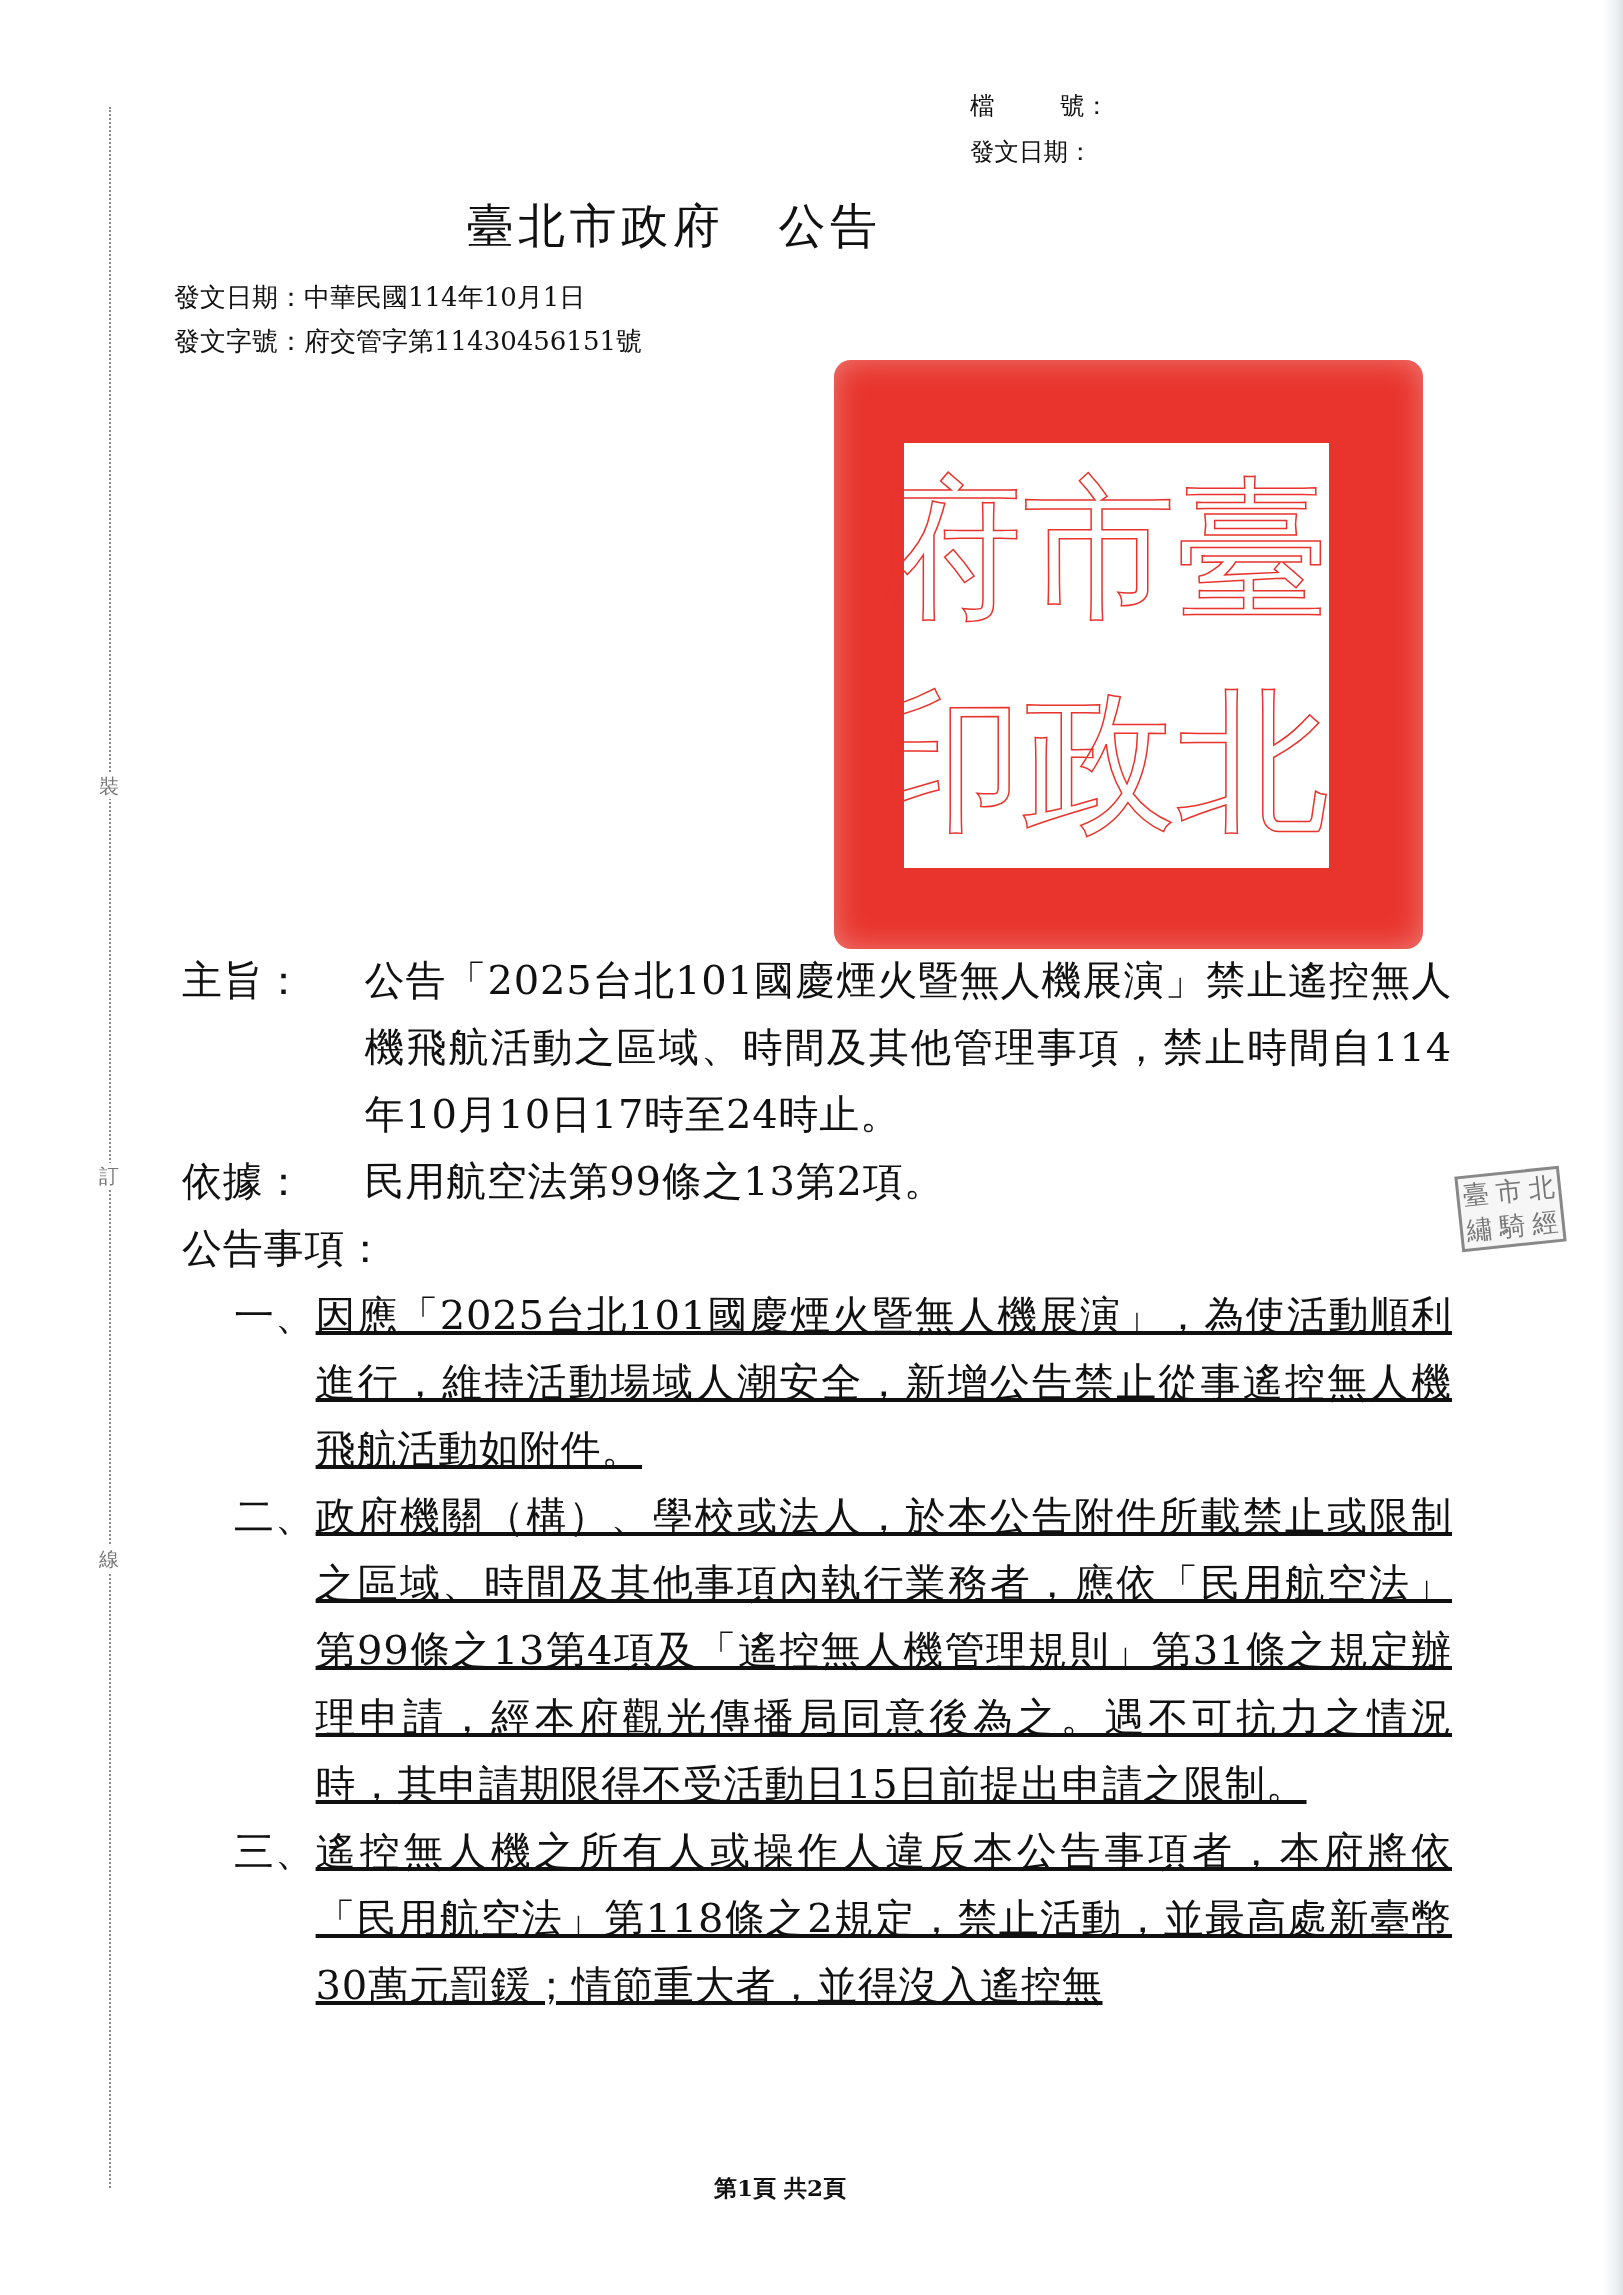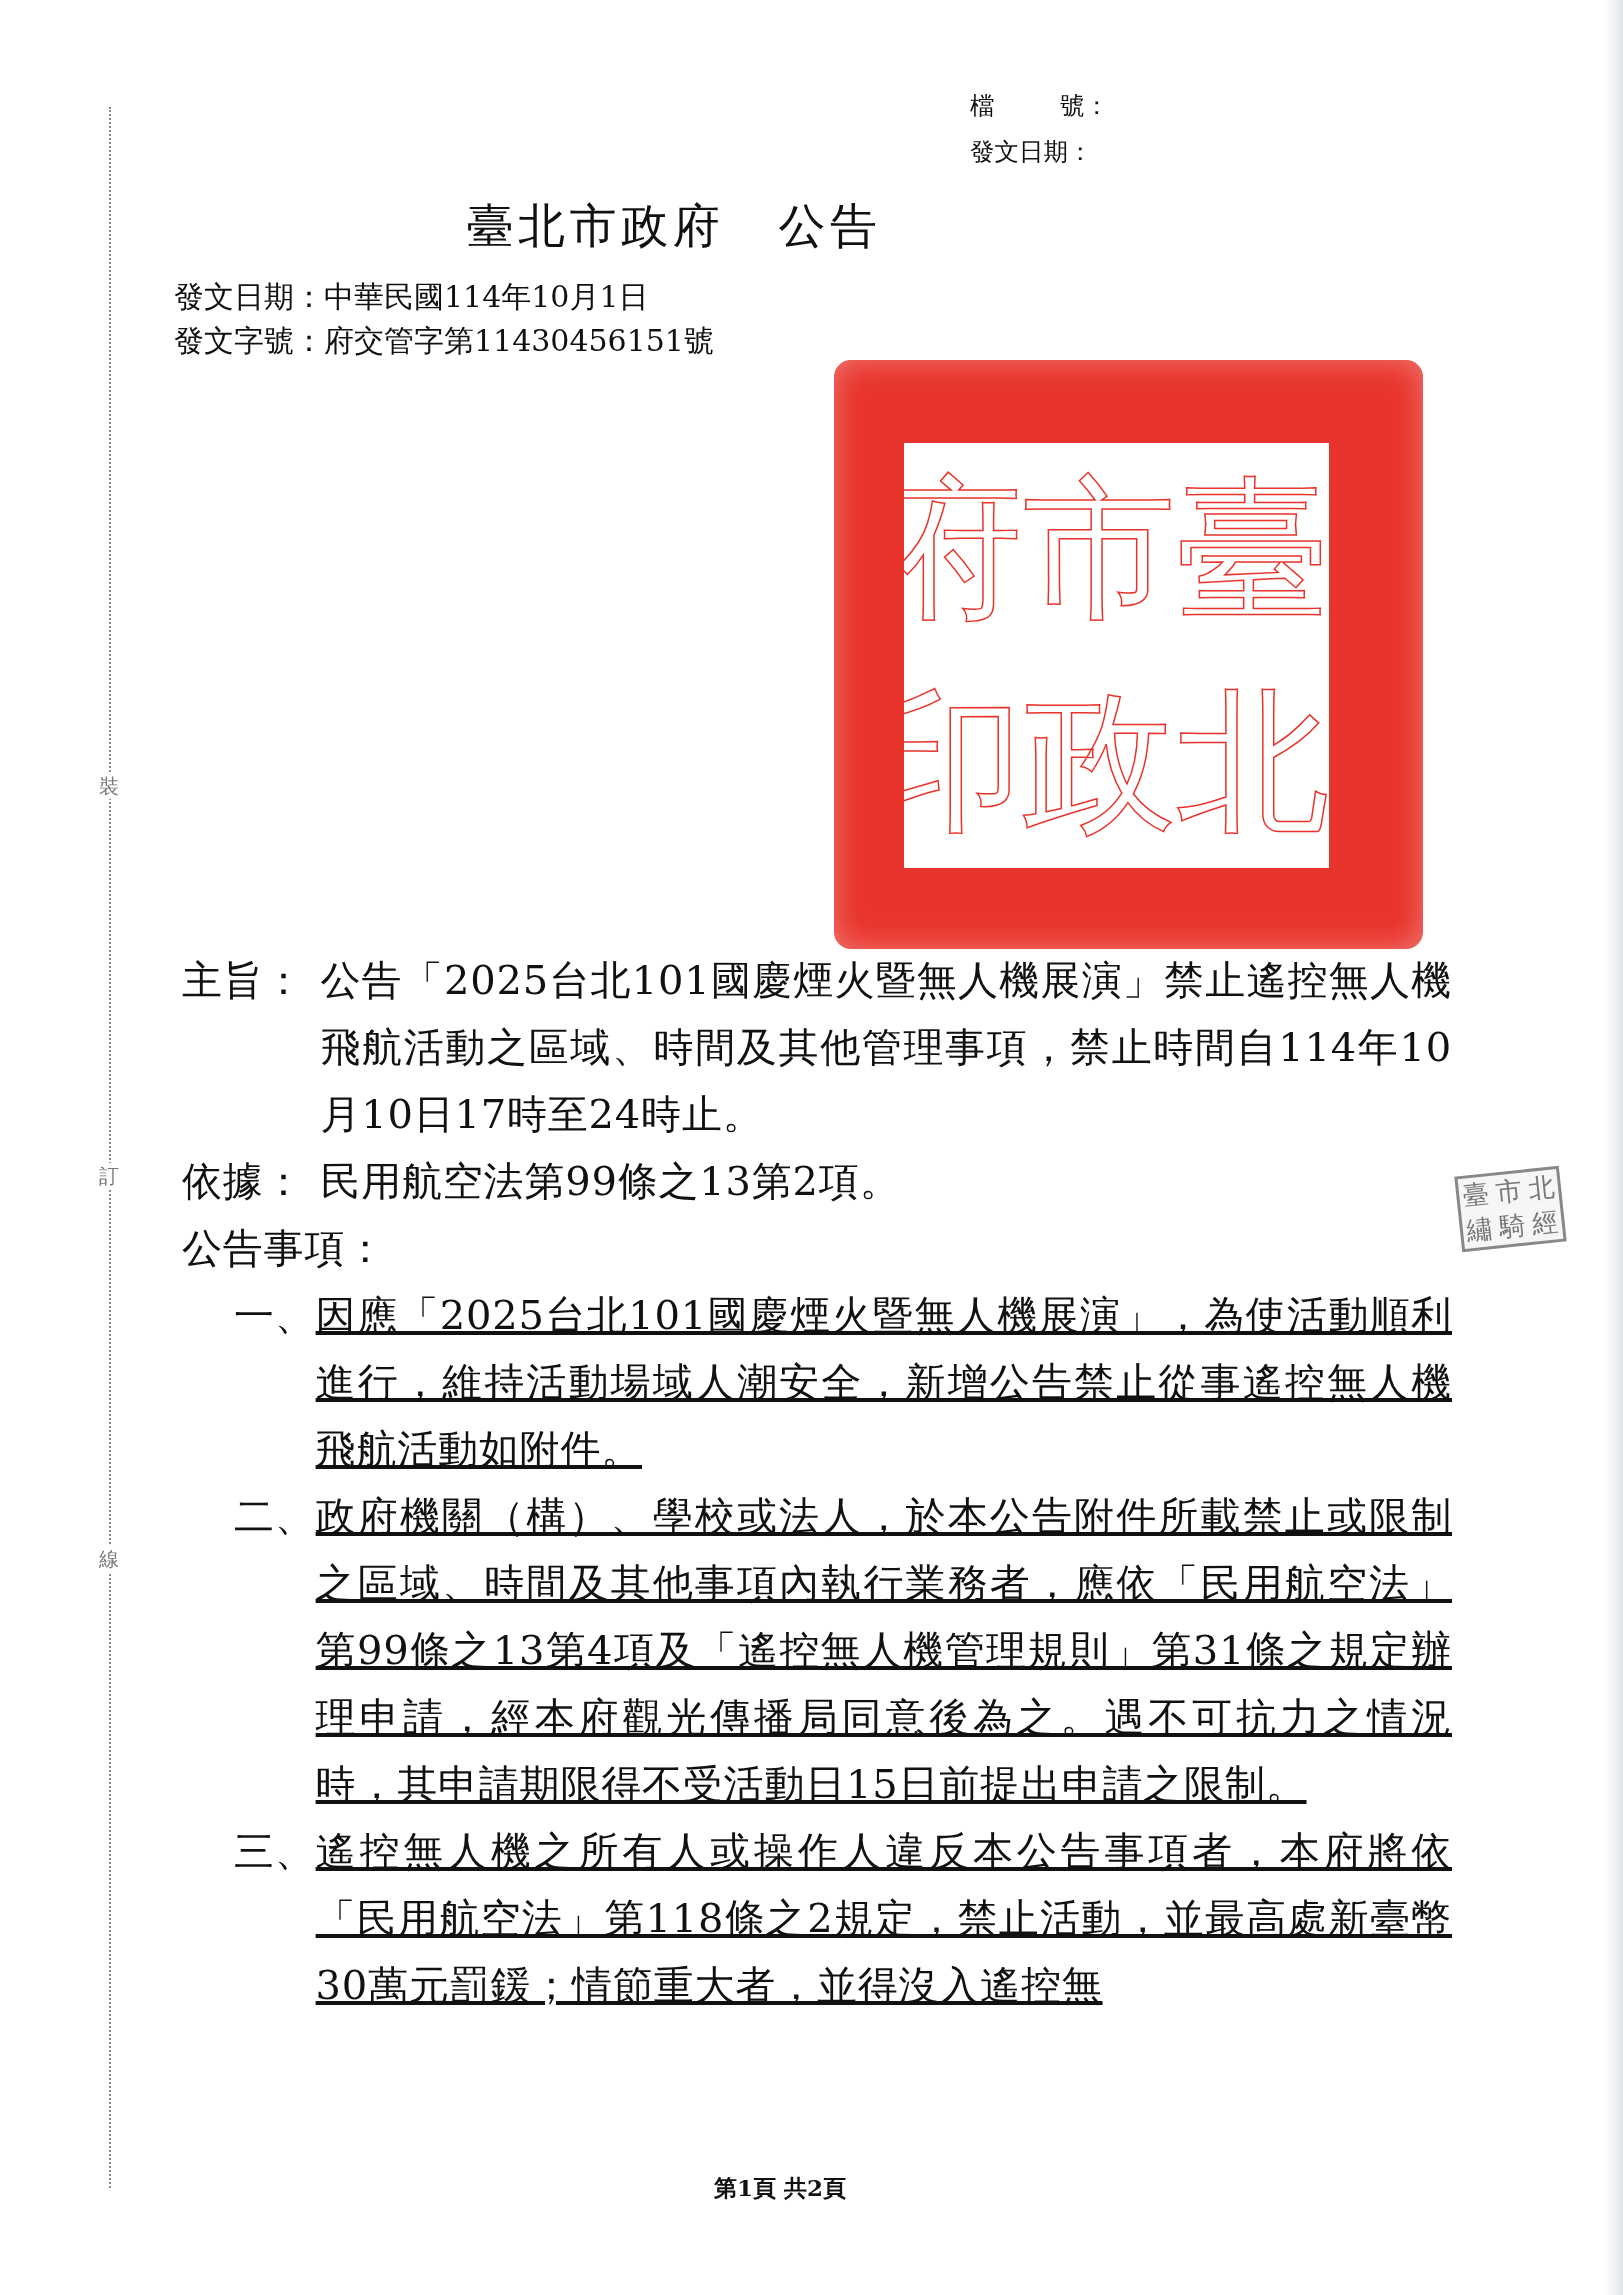--- a/index.html
+++ b/index.html
@@ -10,38 +10,38 @@
   .binding-line{position:absolute;left:109px;top:107px;height:2081px;width:0;
        border-left:2.3px dotted #8a8a8a;}
   .binding-char{position:absolute;left:96px;font-size:20px;color:#777;background:#fff;
        width:26px;text-align:center;line-height:26px;}
   .file-meta{position:absolute;left:970px;top:83px;font-size:24.5px;line-height:46px;}
   .file-meta .row{display:flex;}
   .file-meta .lbl{width:139px;display:flex;justify-content:space-between;}
   .title{position:absolute;left:0;width:1348px;top:195px;text-align:center;
        font-size:47px;letter-spacing:4.6px;}
   .title .gap{display:inline-block;width:54px;}
-  .issue{position:absolute;left:174px;top:275px;font-size:30px;line-height:44px;}
+  .issue{position:absolute;left:174px;top:275px;font-size:26px;line-height:44px;}
   .seal{position:absolute;left:834px;top:360px;width:589px;height:589px;
        background:#e8342c;border-radius:17px;
        box-shadow:inset 0 0 31px rgba(255,255,255,0.35);}
   .seal-inner{position:absolute;left:70px;top:83px;width:425px;height:425px;background:#fff;}
   .seal-chars{position:absolute;inset:0;display:grid;grid-template-columns:1fr 1fr 1fr;
        grid-template-rows:1fr 1fr;direction:rtl;}
   .seal-char{color:#e8342c;font-size:153px;line-height:213px;text-align:center;
        font-family:"DejaVu Serif",serif;font-weight:200;-webkit-text-stroke:1.5px #e8342c;
        color:transparent;}
   .small-seal{position:absolute;left:1458px;top:1171px;width:99px;height:70px;
        border:3.1px solid #888;transform:rotate(-6deg);display:grid;
        grid-template-columns:1fr 1fr 1fr;direction:rtl;background:#f6f6f6;}
   .small-seal span{font-size:26px;color:#777;text-align:center;line-height:34px;}
   .body{position:absolute;left:182px;top:947px;width:1270px;font-size:40px;line-height:67px;letter-spacing:0.8px;}
   .para{display:flex;gap:16px;}
   .para .head{white-space:nowrap;}
-  .para .text{flex:1;text-align:justify;}
+  .para .text{flex:1;text-align:justify;margin-left:44px;}
   .item{display:flex;padding-left:52px;}
   .item .num{white-space:nowrap;}
   .item .text{flex:1;text-align:justify;text-decoration:underline;}
   .footer{position:absolute;left:0;width:1560px;top:2173px;text-align:center;font-size:23px;font-weight:bold;}
 </style>
 </head>
 <body>
 
 <div class="page-edge"></div>
 

